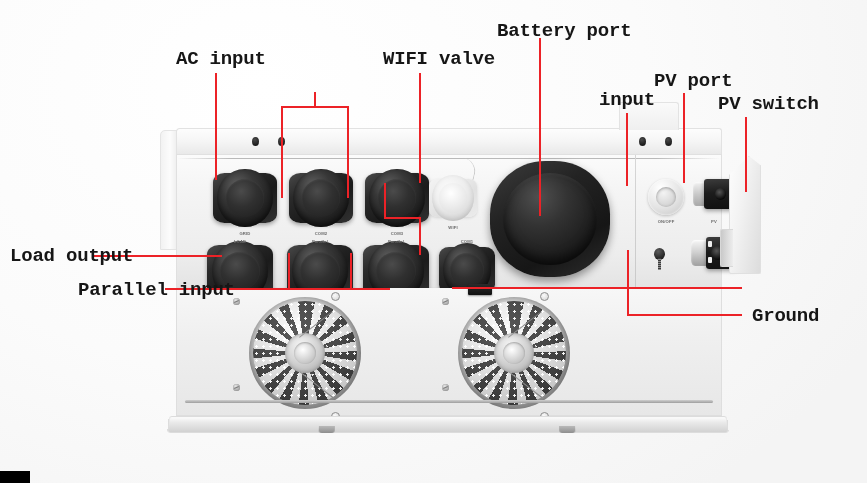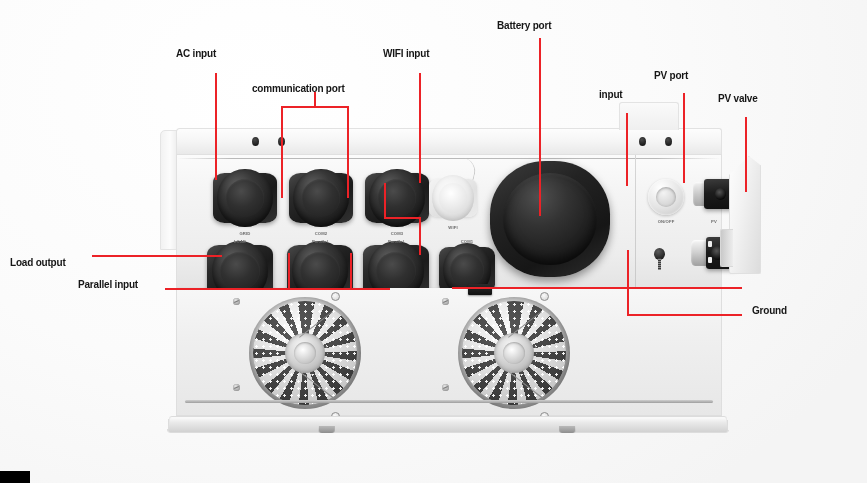--- a/index.html
+++ b/index.html
@@ -8,25 +8,26 @@
     font-family:"Liberation Sans", sans-serif;
     background:
       radial-gradient(ellipse 700px 520px at 30% 18%, #ffffff 0%, #fbfbfb 55%, #f4f4f4 100%);
     position:relative;
   }
   #stage { position:absolute; inset:0; }
 
   
   .callout {
     position:absolute;
-    font-size:10px;
+    font-size:19px;
     font-weight:bold;
     color:#161616;
     white-space:nowrap;
     letter-spacing:-0.2px;
+    font-family:Liberation Mono, monospace;
   }
   .lead { position:absolute; background:#ec2227; }
   .lead.v { width:1.6px; }
   .lead.h { height:1.6px; }
 
   
   #device { position:absolute; left:160px; top:128px; width:562px; height:315px; }
 
   
   .top-ledge {
@@ -485,33 +486,32 @@
   <div class="lead h" style="left:384px; top:217px; width:36px;"></div>
   <div class="lead v" style="left:419px; top:217px; height:38px;"></div>
 
   <div class="lead h" style="left:452px; top:287px; width:290px;"></div>
 
   <div class="lead v" style="left:627px; top:250px; height:65px;"></div>
   <div class="lead h" style="left:627px; top:314px; width:115px;"></div>
 
   <div class="callout" style="left:176px; top:48px;">AC input</div>
 
-  <div class="callout" style="left:252px; top:83px;">communication port</div>
-
-  <div class="callout" style="left:383px; top:48px;">WIFI input</div>
+
+  <div class="callout" style="left:383px; top:48px;">WIFI valve</div>
 
   <div class="callout" style="left:497px; top:20px;">Battery port</div>
 
   <div class="callout" style="left:599px; top:89px;">input</div>
 
   <div class="callout" style="left:654px; top:70px;">PV port</div>
 
-  <div class="callout" style="left:718px; top:93px;">PV valve</div>
-
-  <div class="callout" style="left:10px; top:257px;">Load output</div>
+  <div class="callout" style="left:718px; top:93px;">PV switch</div>
+
+  <div class="callout" style="left:10px; top:245px;">Load output</div>
 
   <div class="callout" style="left:78px; top:279px;">Parallel input</div>
 
 
   <div class="callout" style="left:752px; top:305px;">Ground</div>
 
   <div class="corner-mark"></div>
 </div>
 
 </body></html>

